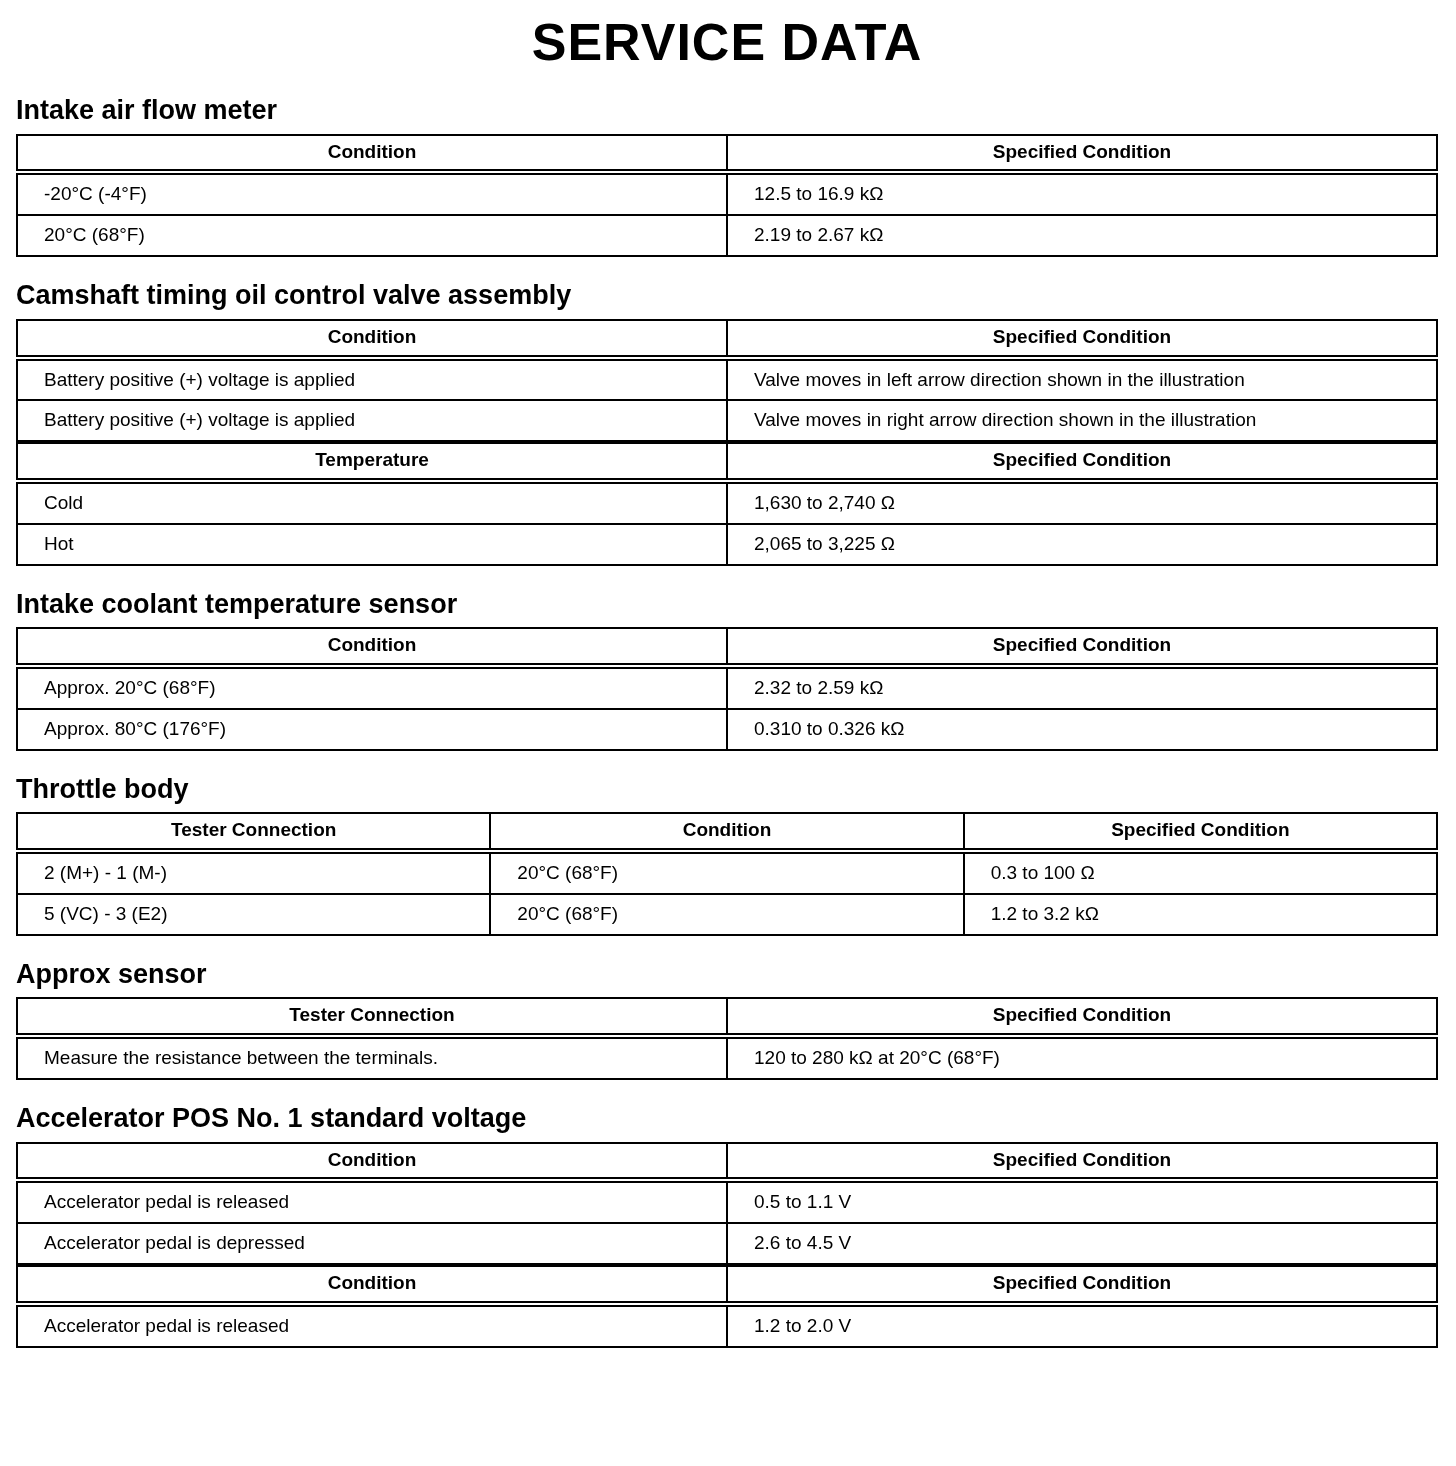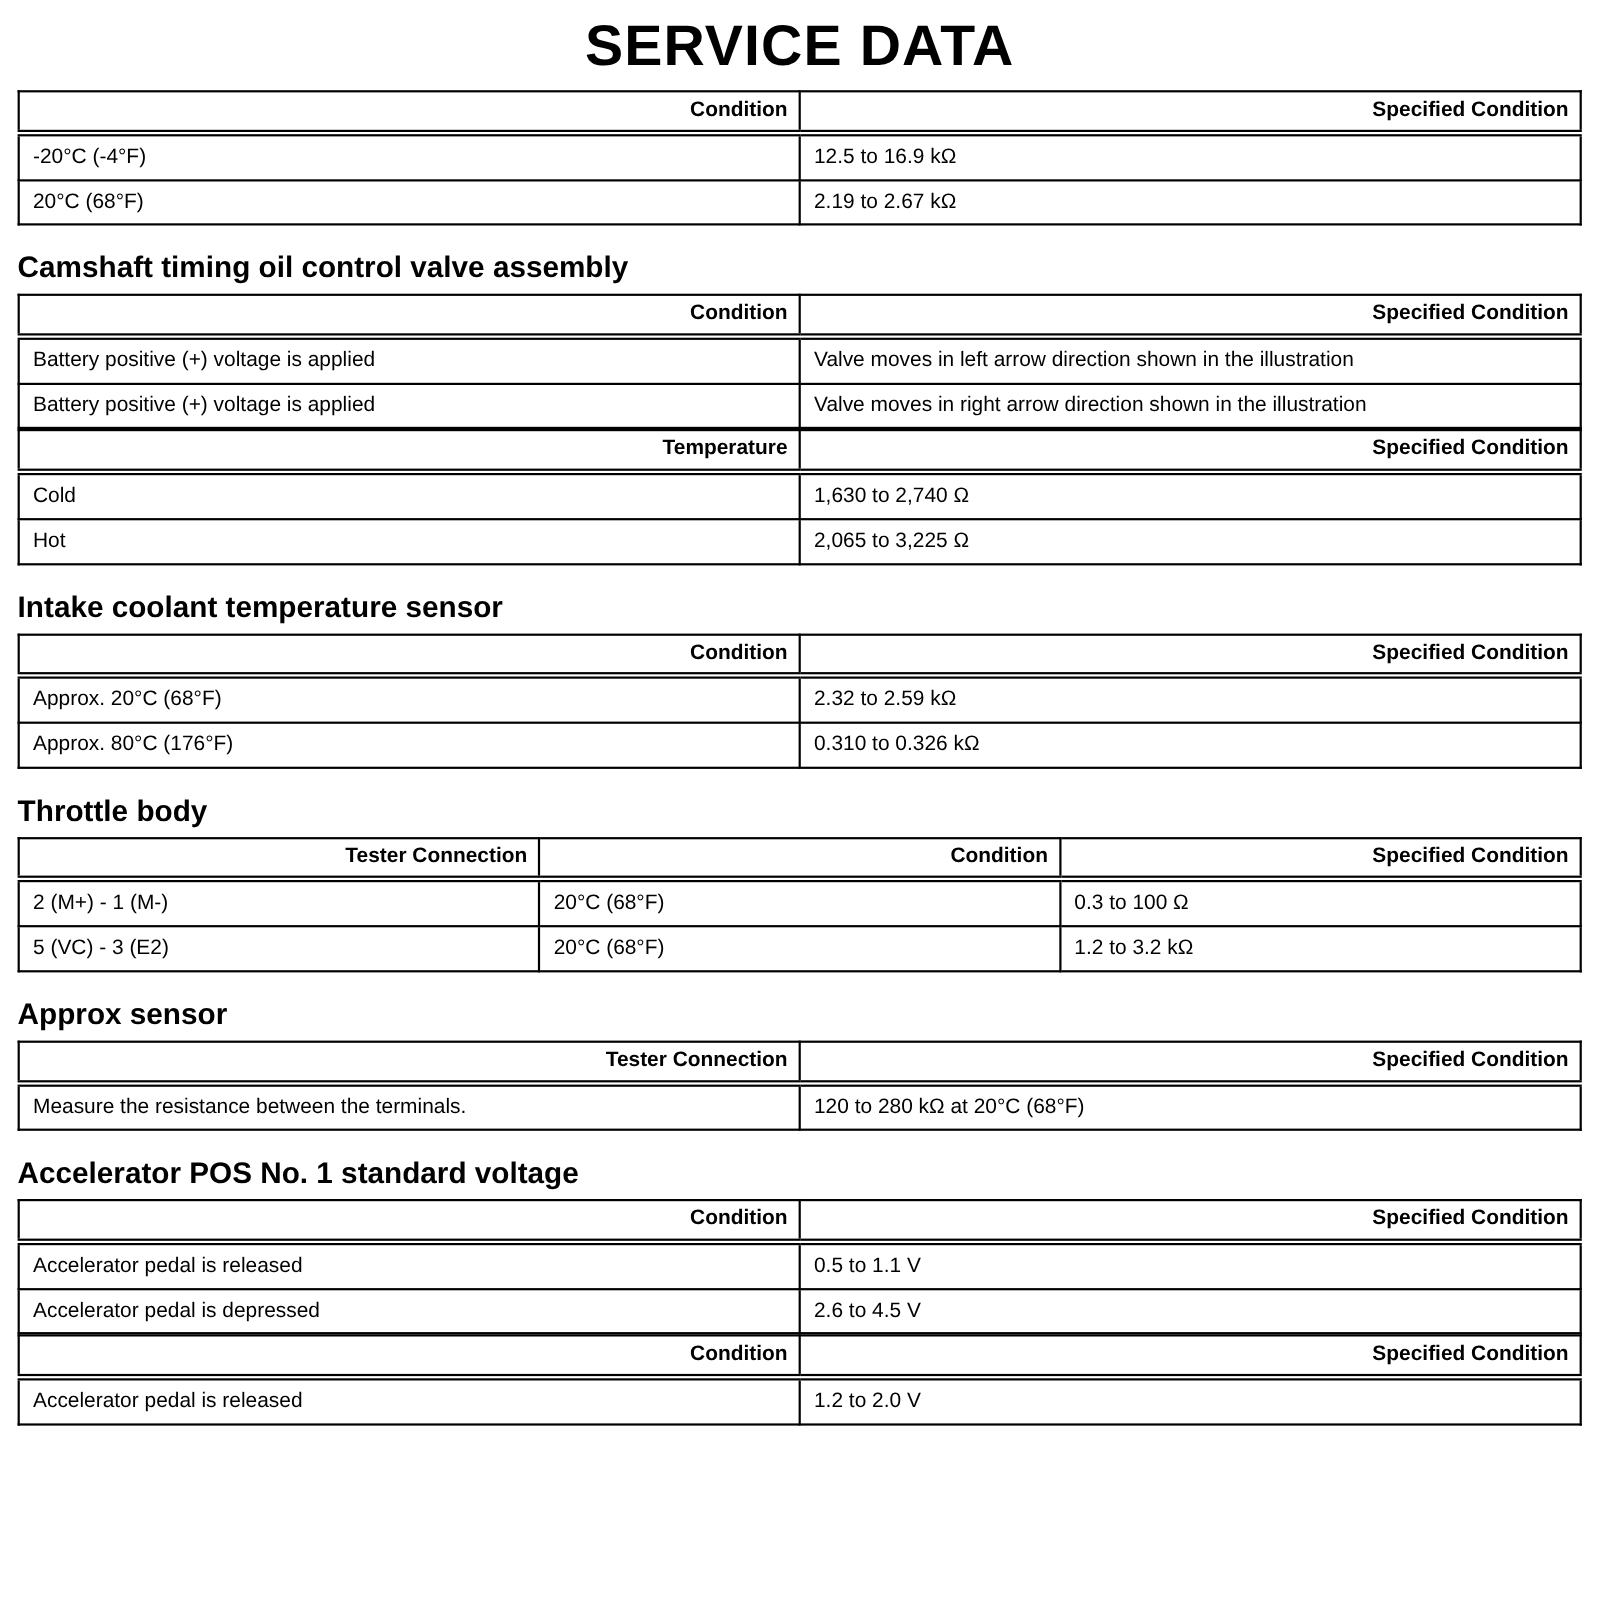--- a/index.html
+++ b/index.html
@@ -29,41 +29,42 @@
     margin: 24px 0 8px 0;
     line-height: 1.1;
   }
   .spec-table {
     width: 100%;
     border-collapse: collapse;
     border: 2px solid #000;
     table-layout: fixed;
   }
   .spec-table th {
-    text-align: right;
+    text-align: center;
     font-size: 19px;
     font-weight: bold;
     padding: 5px 10px 6px 10px;
     border: 2px solid #000;
     border-bottom: 6px double #000;
     line-height: 1.2;
   }
   .spec-table td {
     font-size: 19px;
-    padding: 8px 12px;
+    padding: 8px 26px;
     border: 2px solid #000;
     line-height: 1.2;
   }
 </style>
 </head>
 <body>
 
 <div class="page">
   <h1 class="doc-title">SERVICE DATA</h1>
   <div id="sections">
+      <h2 class="section-title">Intake air flow meter</h2>
       <table class="spec-table">
         <colgroup>
           <col style="width: 50%;">
           <col style="width: 50%;">
         </colgroup>
         <thead>
           <tr>
             <th>Condition</th>
             <th>Specified Condition</th>
           </tr>

